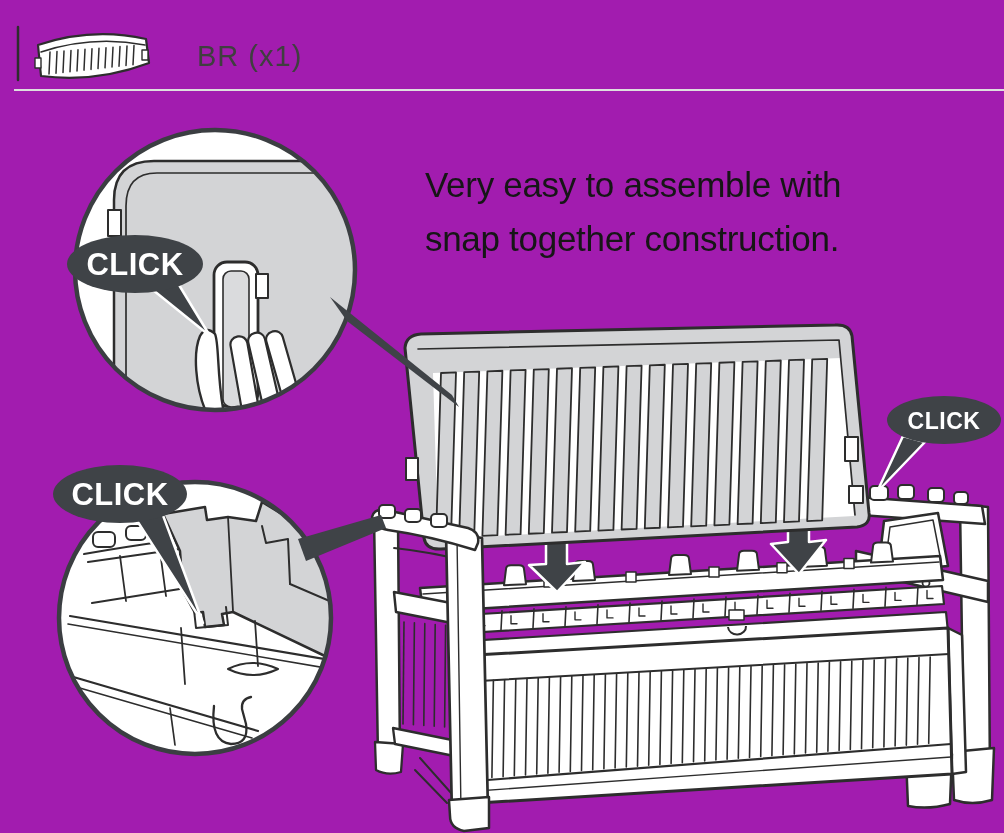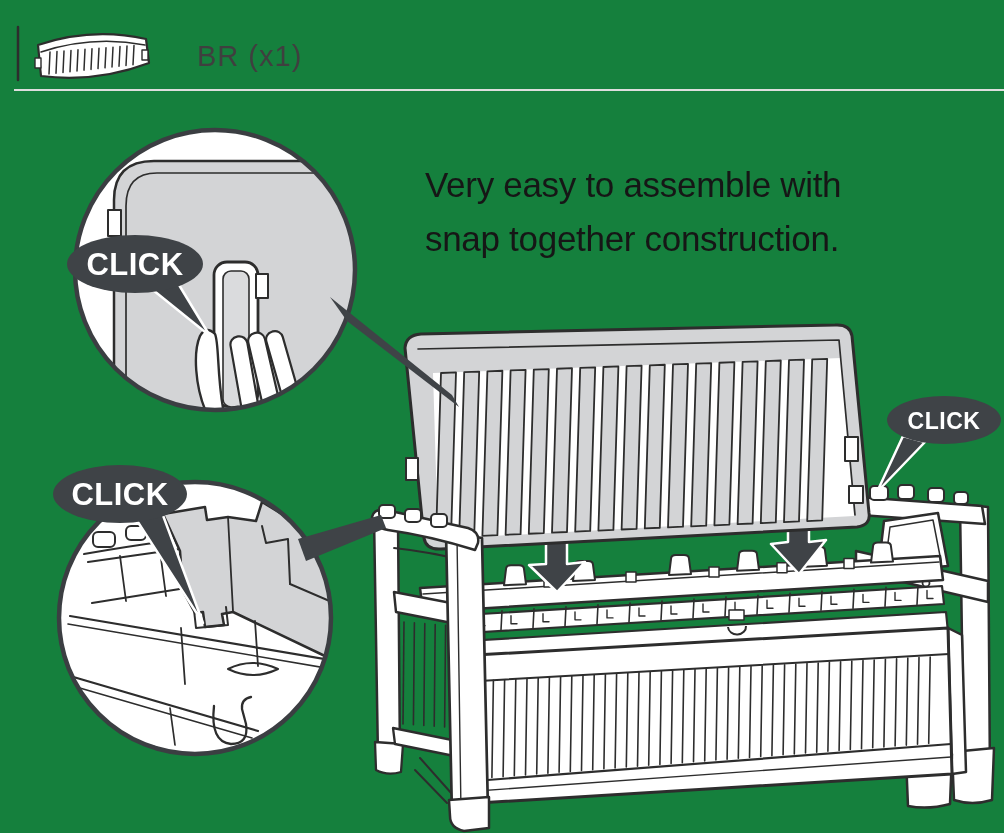--- a/index.html
+++ b/index.html
@@ -1,16 +1,16 @@
 <!DOCTYPE html>
 <html style="--line: #2d2d2d; --gray: #d3d4d6; --dark: #3f4347; --divider: #dedede; --ring: #3b3e42; --headline: #161616; --label: #3f3f3f;"><head>
 <meta charset="utf-8">
 <style>
   html,body{margin:0;padding:0;background:#fff;}
-  .page{position:relative;width:1004px;height:833px;background:#15803d;overflow:hidden;}
+  .page{position:relative;width:1004px;height:833px;background:#a21caf;overflow:hidden;}
   svg{position:absolute;inset:0;}
   svg text{font-family:"Liberation Sans","DejaVu Sans",sans-serif;}
   .ln{stroke:var(--line);fill:none;stroke-linecap:round;stroke-linejoin:round;}
   .wh{stroke:var(--line);fill:#fff;stroke-linejoin:round;}
   .gy{stroke:var(--line);fill:var(--gray);stroke-linejoin:round;}
   .dk{fill:var(--dark);stroke:none;}
   .dkh{fill:var(--dark);stroke:#fff;stroke-width:2.5;stroke-linejoin:round;}
   .ring{stroke:var(--ring);fill:none;}
   .click-txt{fill:#fff;font-weight:bold;letter-spacing:.5px;}
   .headline-txt{fill:var(--headline);letter-spacing:-.3px;}

